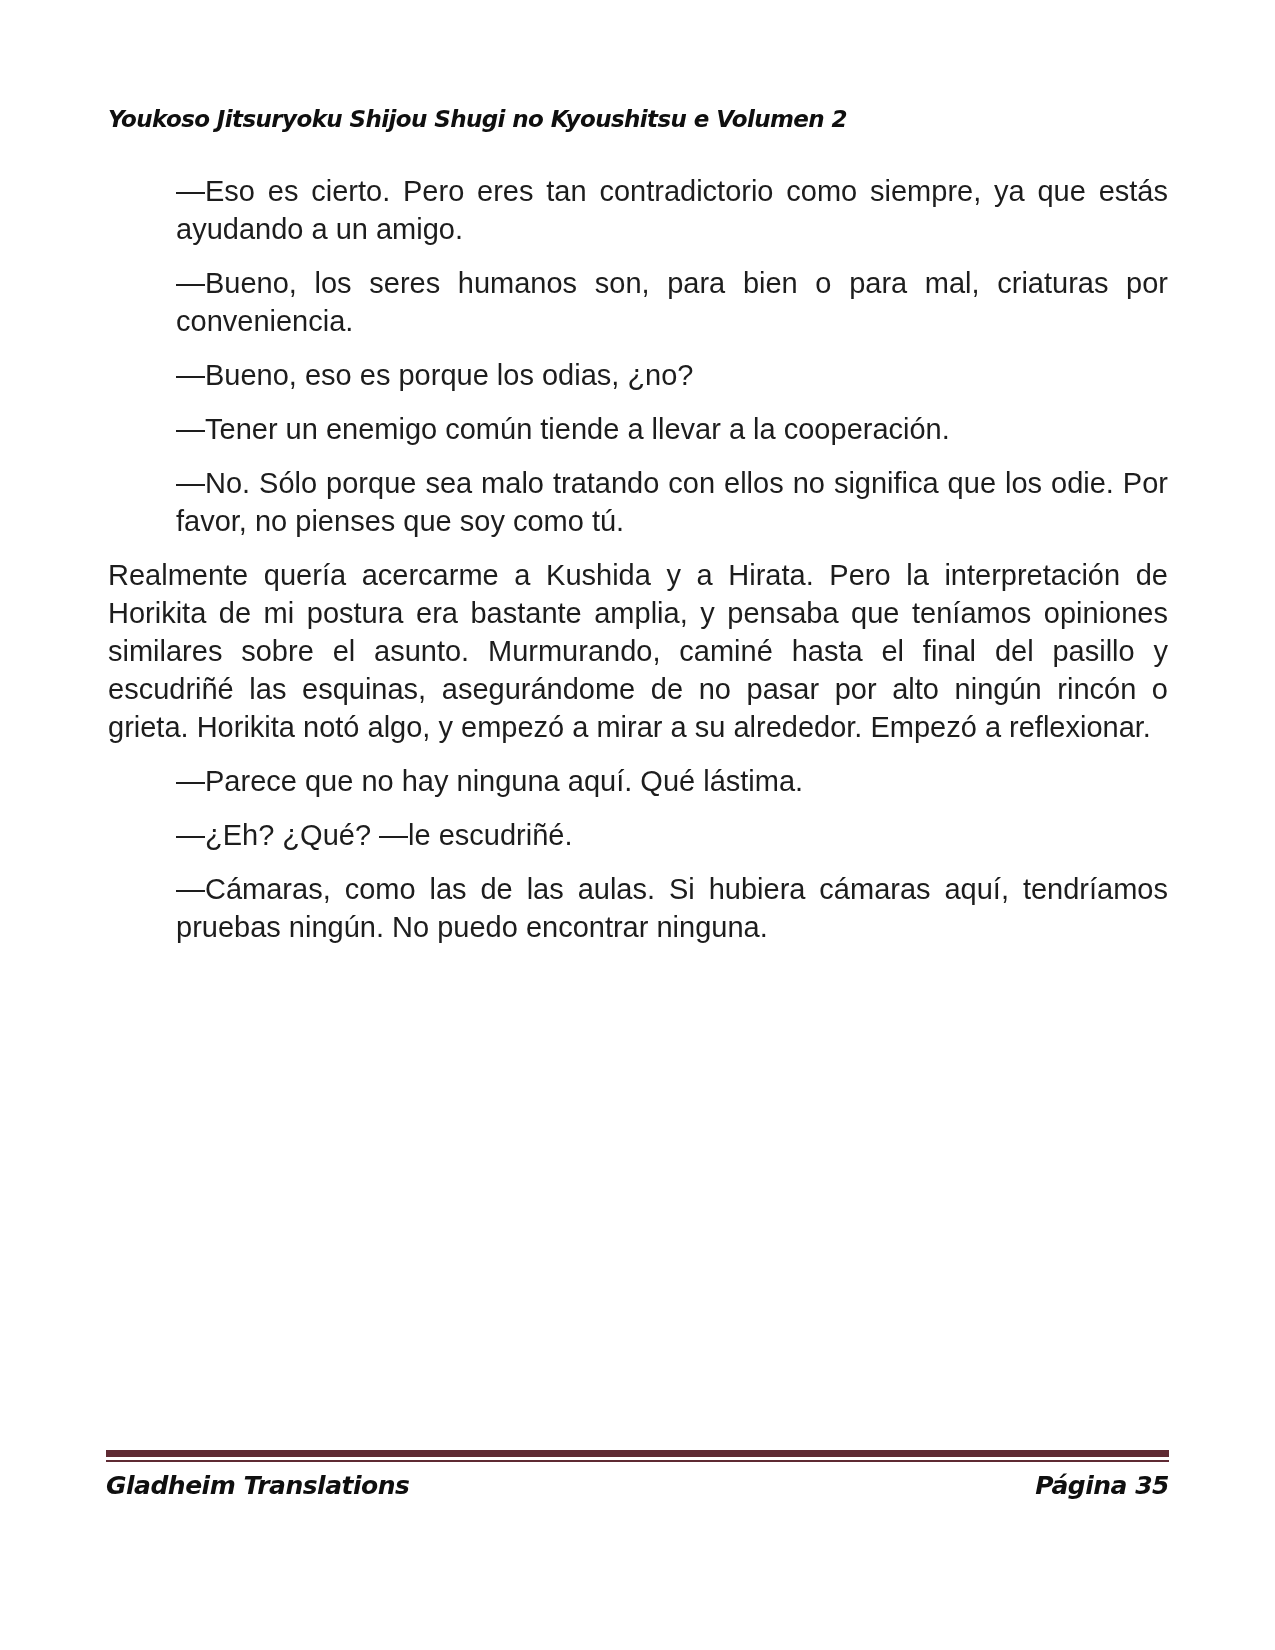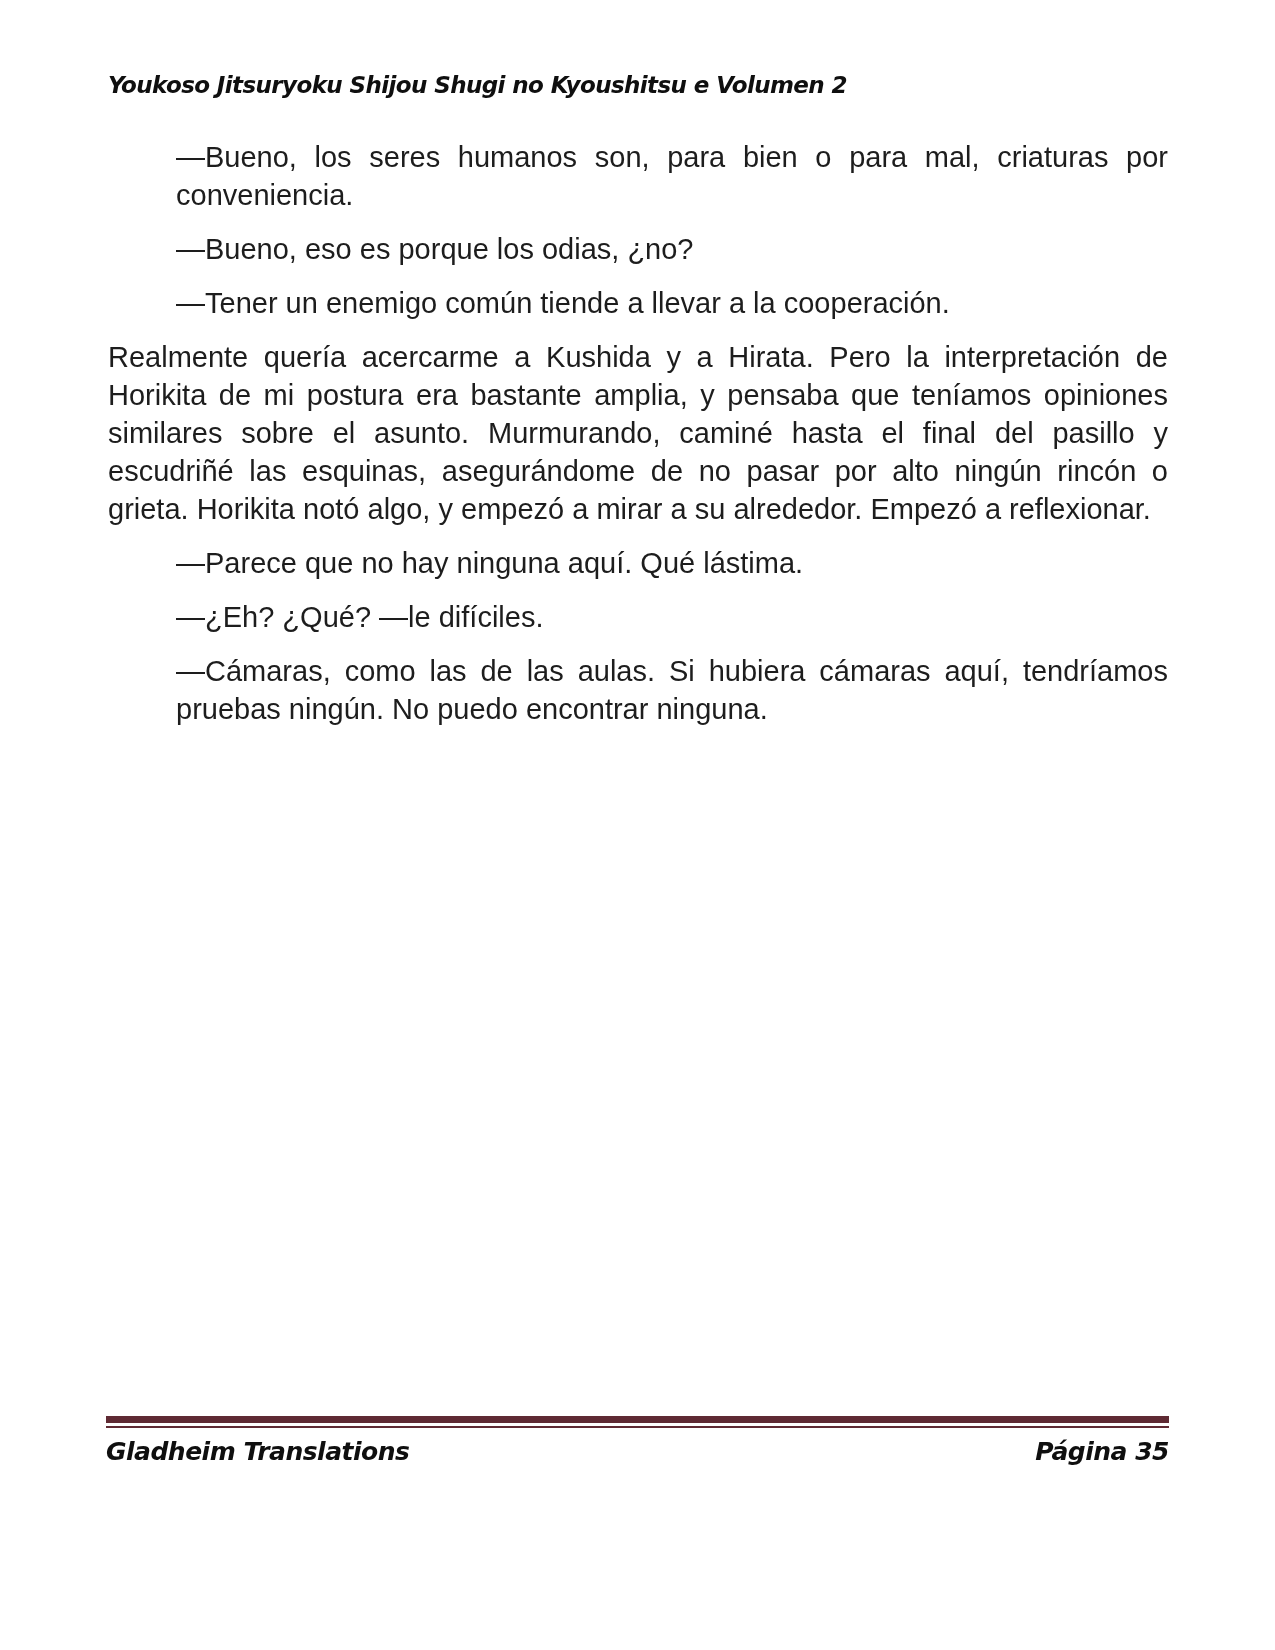--- a/index.html
+++ b/index.html
@@ -3,20 +3,21 @@
 <meta charset="utf-8">
 <style>
   html, body { margin: 0; padding: 0; background: #ffffff; }
   .page {
     position: relative;
     width: 1275px;
     height: 1600px;
     background: #ffffff;
     overflow: hidden;
     font-family: "Liberation Sans", sans-serif;
+    margin-top: 34px;
   }
   .page-header {
     position: absolute;
     top: 72px;
     left: 108px;
     right: 108px;
   }
   .header-title {
     font-family: "DejaVu Sans", sans-serif;
     font-style: italic;
@@ -63,26 +64,28 @@
 </head>
 <body>
 
 <div class="page">
 
   <div class="page-header">
     <div class="header-title">Youkoso Jitsuryoku Shijou Shugi no Kyoushitsu e Volumen 2</div>
   </div>
 
   <div class="content">
+    <p class="para indent">—Eso es cierto. Pero eres tan contradictorio como siempre, ya que estás ayudando a un amigo.</p>
     <p class="para indent">—Bueno, los seres humanos son, para bien o para mal, criaturas por conveniencia.</p>
     <p class="para indent">—Bueno, eso es porque los odias, ¿no?</p>
     <p class="para indent">—Tener un enemigo común tiende a llevar a la cooperación.</p>
+    <p class="para indent">—No. Sólo porque sea malo tratando con ellos no significa que los odie. Por favor, no pienses que soy como tú.</p>
     <p class="para">Realmente quería acercarme a Kushida y a Hirata. Pero la interpretación de Horikita de mi postura era bastante amplia, y pensaba que teníamos opiniones similares sobre el asunto. Murmurando, caminé hasta el final del pasillo y escudriñé las esquinas, asegurándome de no pasar por alto ningún rincón o grieta. Horikita notó algo, y empezó a mirar a su alrededor. Empezó a reflexionar.</p>
     <p class="para indent">—Parece que no hay ninguna aquí. Qué lástima.</p>
-    <p class="para indent">—¿Eh? ¿Qué? —le difíciles.</p>
+    <p class="para indent">—¿Eh? ¿Qué? —le escudriñé.</p>
     <p class="para indent">—Cámaras, como las de las aulas. Si hubiera cámaras aquí, tendríamos pruebas ningún. No puedo encontrar ninguna.</p>
   </div>
 
   <div class="page-footer">
     <div class="rule-thick"></div>
     <div class="rule-thin"></div>
     <div class="footer-row">
       <span>Gladheim Translations</span>
       <span>Página 35</span>
     </div>

